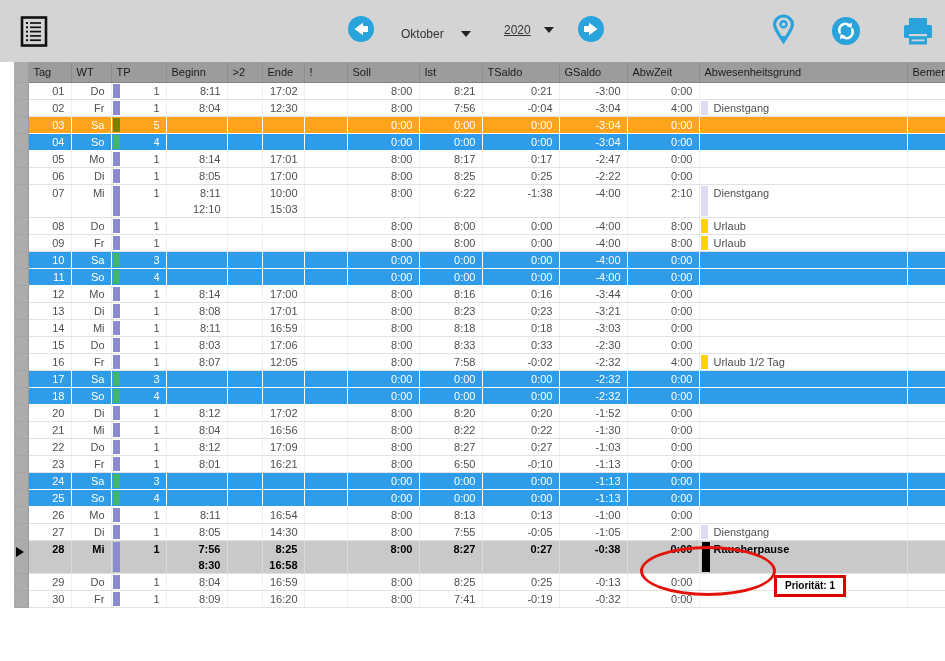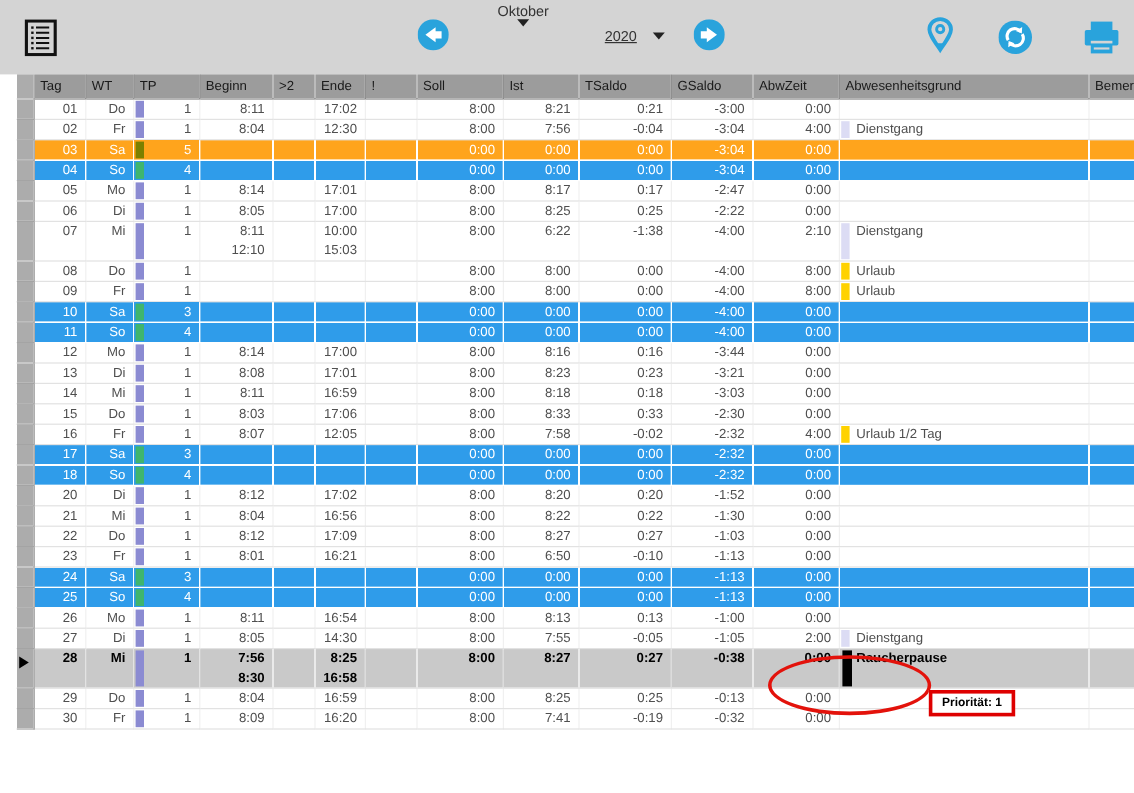--- a/index.html
+++ b/index.html
@@ -77,21 +77,21 @@
 
     <button class="iconbtn tb-abs" style="left:348px;top:16px;">
       <span>
         <svg width="26" height="26" viewBox="0 0 26 26">
           <circle cx="13" cy="13" r="13" fill="#29A3DC"></circle>
           <path d="M6.5 13 L15 6.8 L15 10 L20 10 L20 16 L15 16 L15 19.2 Z" fill="#fff"></path>
         </svg>
       </span>
     </button>
 
-    <div class="ddl tb-abs" style="left:401px;top:2px;width:70px;height:20px;flex-direction:column;">
+    <div class="ddl tb-abs" style="left:401px;top:24px;width:70px;height:20px;">
       <span>Oktober</span>
       <span class="caret"></span>
     </div>
 
     <div class="ddl tb-abs" style="left:504px;top:20px;width:50px;height:20px;text-decoration:underline;">
       <span>2020</span>
       <span class="caret"></span>
     </div>
 
     <button class="iconbtn tb-abs" style="left:578px;top:16px;">

